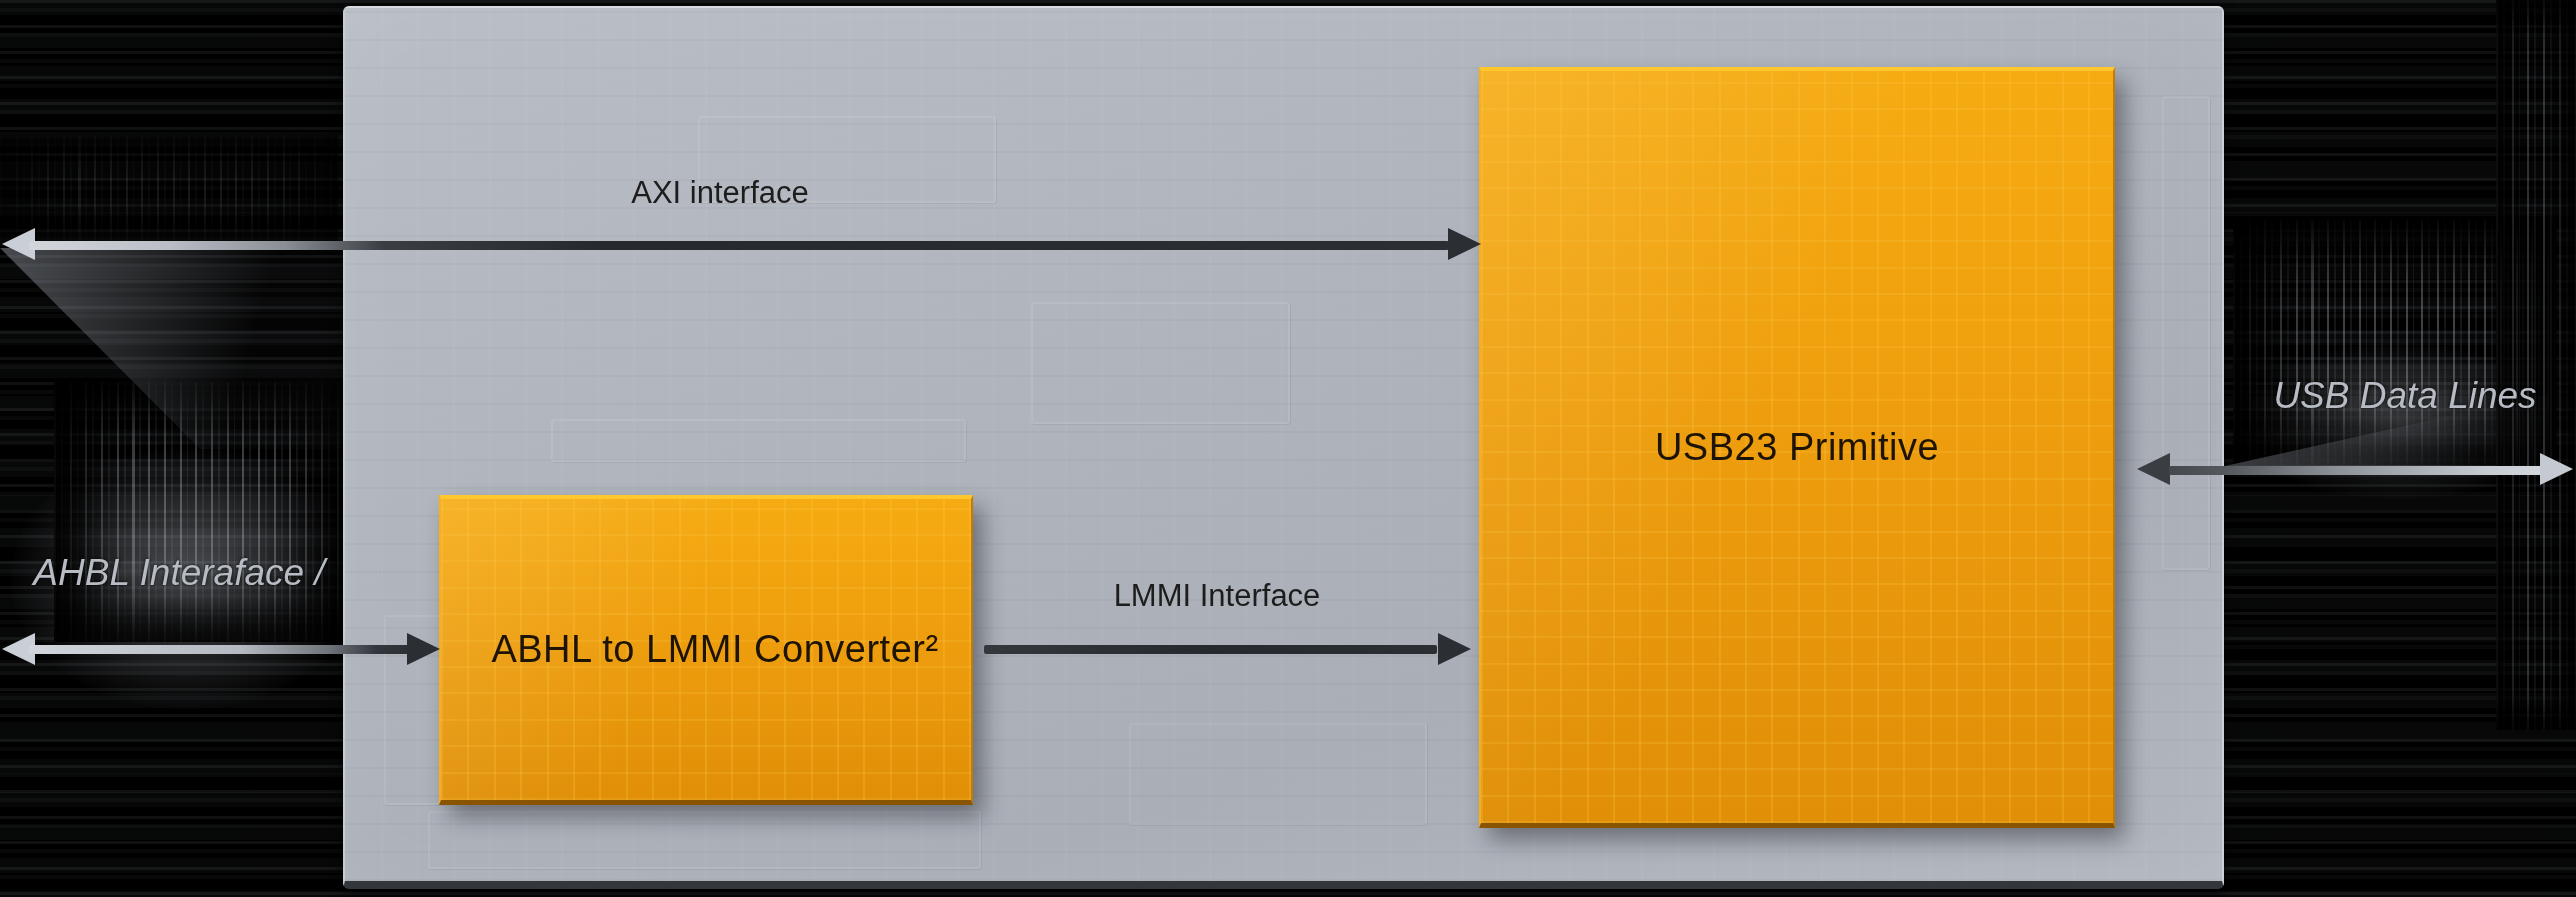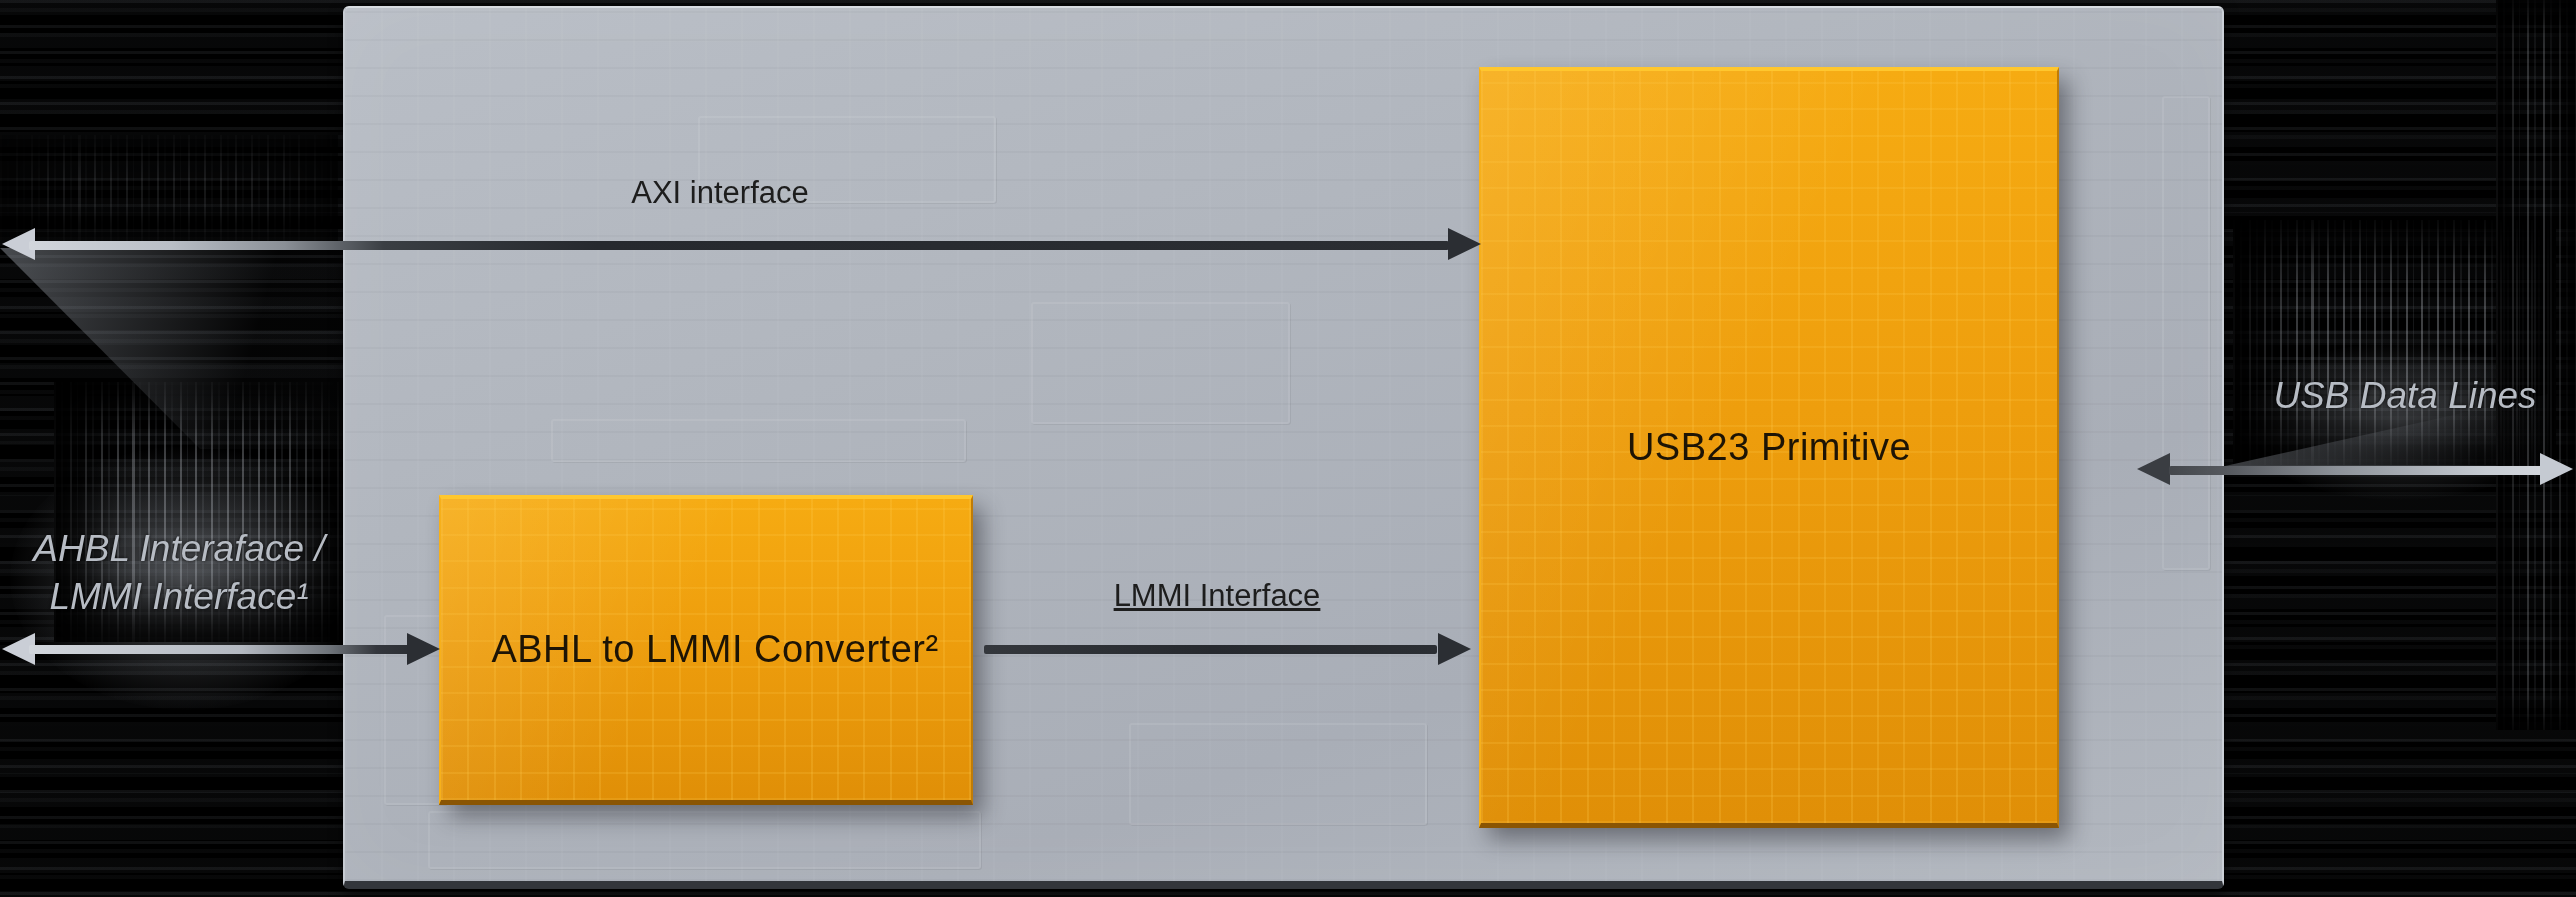--- a/index.html
+++ b/index.html
@@ -67,21 +67,21 @@
   }
   .block::before{
     content:"";position:absolute;inset:0;
     background:
       repeating-linear-gradient(90deg, rgba(255,205,80,0.22) 0 2px, transparent 2px 26.4px),
       repeating-linear-gradient(0deg, rgba(255,205,80,0.18) 0 2px, transparent 2px 26.4px),
       linear-gradient(115deg, rgba(255,255,255,0.10) 0%, transparent 45%);
   }
   .block-label{position:relative;color:#1d1405;font-size:38px;letter-spacing:0.5px;white-space:nowrap;}
   .converter{left:439px;top:495px;width:534px;height:310px;padding-left:18px;}
-  .usb23{left:1479px;top:67px;width:580px;height:761px;}
+  .usb23{left:1479px;top:67px;width:636px;height:761px;}
 
   
   .shaft{position:absolute;height:8.8px;border-radius:2px;}
   .head{position:absolute;width:0;height:0;border-top:16.7px solid transparent;border-bottom:16.7px solid transparent;}
   .head.pt-left{border-right:33px solid #caced6;}
   .head.pt-right{border-left:33px solid #2b2e33;}
   .head.pt-left.dark{border-right-color:#3a3d42;}
   .head.pt-right.light{border-left-color:#c5cad2;}
 
   .axi-shaft{left:29px;top:241px;width:1420px;
@@ -101,21 +101,21 @@
   .usbd-shaft{left:2169px;top:466px;width:373px;
     background:linear-gradient(90deg,#44474c 0%,#55585d 15%,#8d9299 45%,#c6cbd2 85%,#d3d7dd 100%);}
   .usbd-head-l{left:2137px;top:453px;}
   .usbd-head-r{left:2540px;top:453px;}
 
   
   .lbl{position:absolute;transform:translate(-50%,-50%);white-space:nowrap;}
   .lbl-dark{color:#1d1d1d;font-size:31px;}
   .lbl-light{color:#b7bcc4;font-size:37px;text-shadow:0 0 3.9px rgba(0,0,0,0.85);filter:blur(0.4px);}
   .lbl.axi{left:720px;top:193px;}
-  .lbl.lmmi{left:1217px;top:596px;text-decoration:underline;}
+  .lbl.lmmi{left:1217px;top:596px;}
   .lbl.ahbl{left:179px;top:573px;text-align:center;line-height:48px;font-style:italic;}
   .lbl.usbd{left:2405px;top:396px;font-style:italic;}
 </style>
 </head>
 <body>
 
 <div class="scene">
 
   <div class="bg-stripes"></div>
   <div class="glow left-text"></div>
@@ -156,18 +156,17 @@
   <div class="head pt-right lmmi-head-r"></div>
 
   <div class="head pt-left dark usbd-head-l"></div>
   <div class="shaft usbd-shaft"></div>
   <div class="head pt-right light usbd-head-r"></div>
 
   <div class="lbl lbl-dark axi">AXI interface</div>
   <div class="lbl lbl-dark lmmi">LMMI Interface</div>
   <div class="lbl lbl-light ahbl">
     <div>AHBL Interaface /</div>
-    <div>LMMI Interface¹</div>
   </div>
   <div class="lbl lbl-light usbd">USB Data Lines</div>
 
 </div>
 
 
 </body></html>

